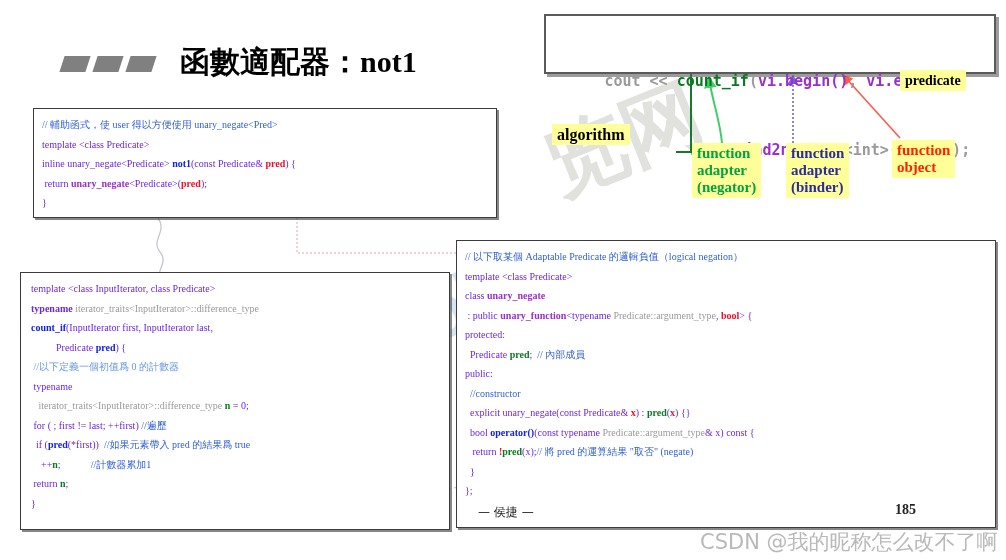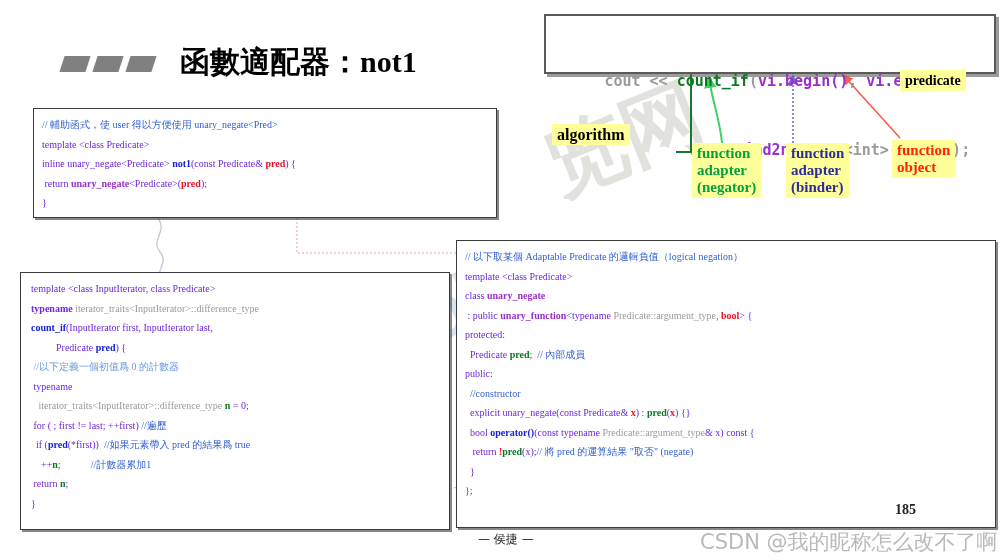--- a/index.html
+++ b/index.html
@@ -108,21 +108,21 @@
     padding:2px 5px;white-space:pre;
   }
   #tag-predicate{left:900px;top:70px;color:#000;font-size:14px;}
   #tag-algorithm{left:552px;top:124px;color:#000;font-size:16px;}
   #tag-negator{left:692px;top:143px;color:#00a33f;}
   #tag-binder{left:786px;top:143px;color:#2b2b9e;}
   #tag-object{left:892px;top:140px;color:#ff2200;}
 
   
   .footer-name{
-    position:absolute;left:478px;top:531px;
+    position:absolute;left:478px;top:504px;
     font-family:"DejaVu Sans",sans-serif;font-size:12px;color:#222;
   }
   .page-no{
     position:absolute;left:895px;top:502px;
     font-family:"Liberation Serif",serif;font-size:14px;font-weight:bold;color:#222;
   }
   .csdn{
     position:absolute;left:700px;top:528px;
     font-family:"DejaVu Sans",sans-serif;font-size:21px;color:#b9b9b9;
     white-space:nowrap;

